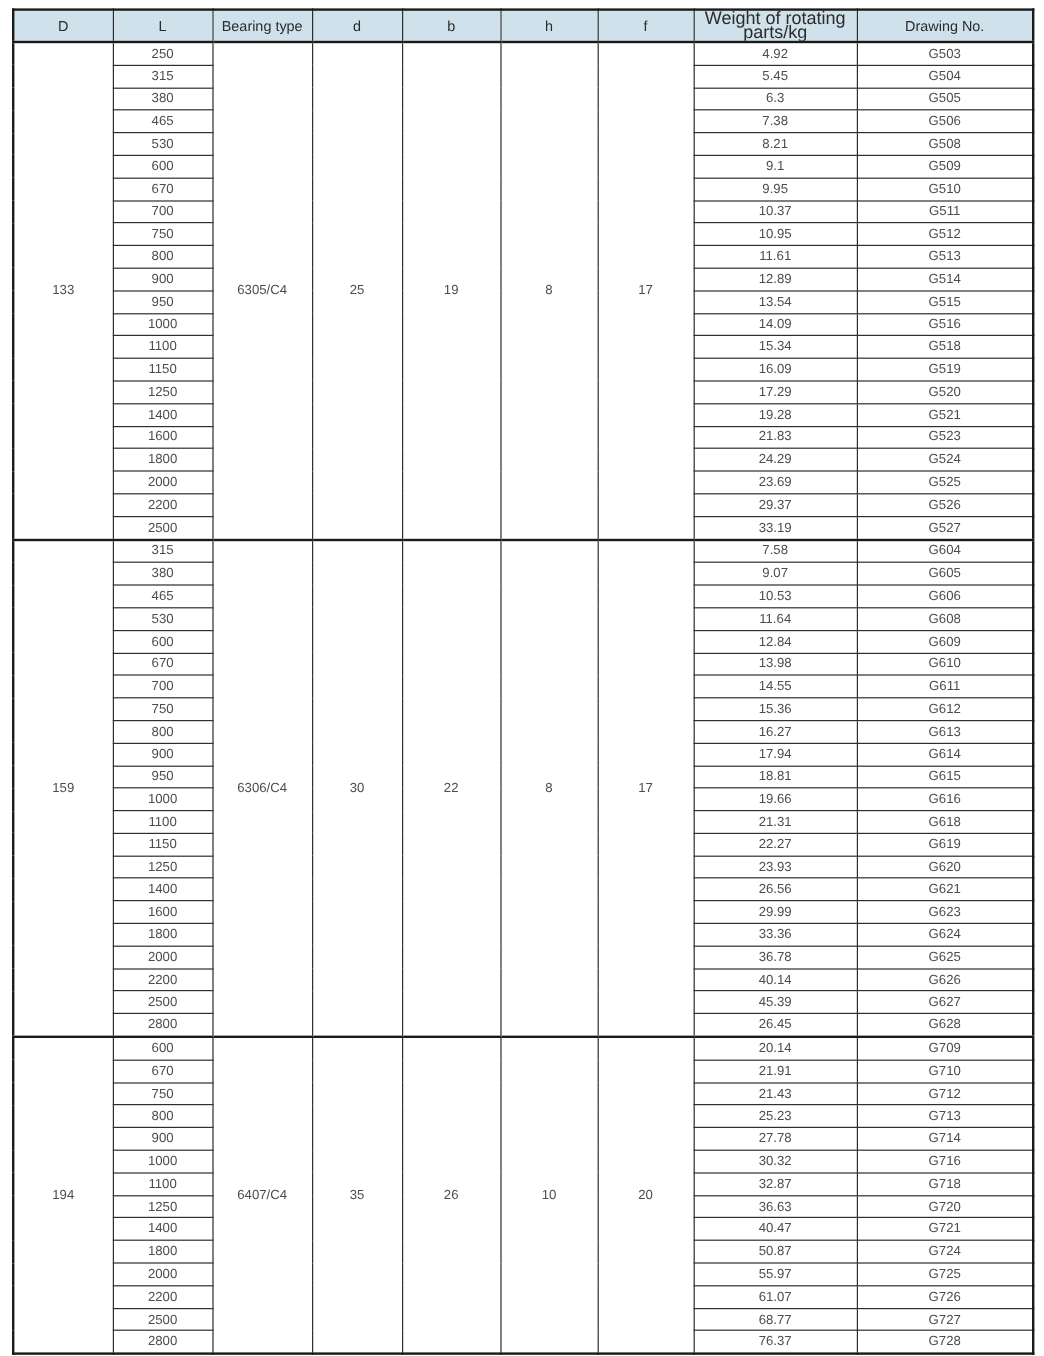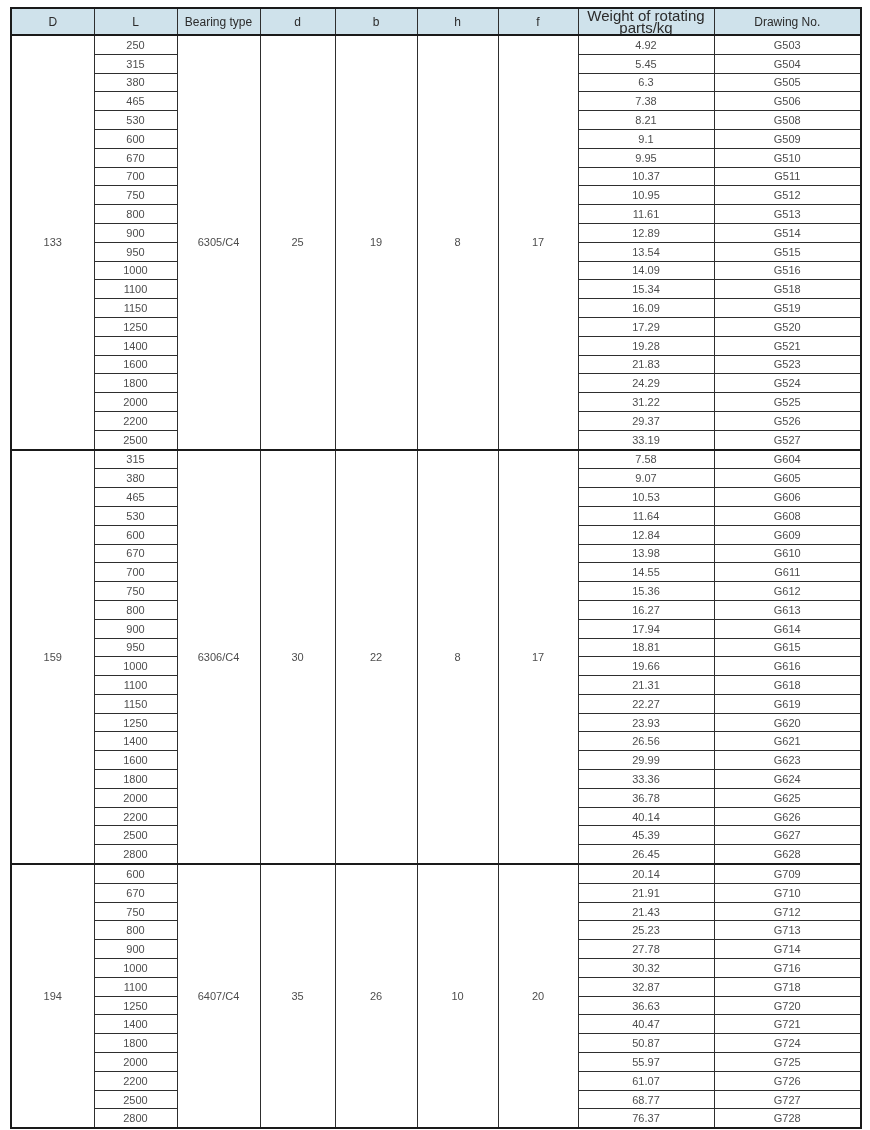--- a/index.html
+++ b/index.html
@@ -193,21 +193,21 @@
           <td>21.83</td>
           <td>G523</td>
         </tr>
         <tr>
           <td>1800</td>
           <td>24.29</td>
           <td>G524</td>
         </tr>
         <tr>
           <td>2000</td>
-          <td>31.22</td>
+          <td>23.69</td>
           <td>G525</td>
         </tr>
         <tr>
           <td>2200</td>
           <td>29.37</td>
           <td>G526</td>
         </tr>
         <tr>
           <td>2500</td>
           <td>33.19</td>

